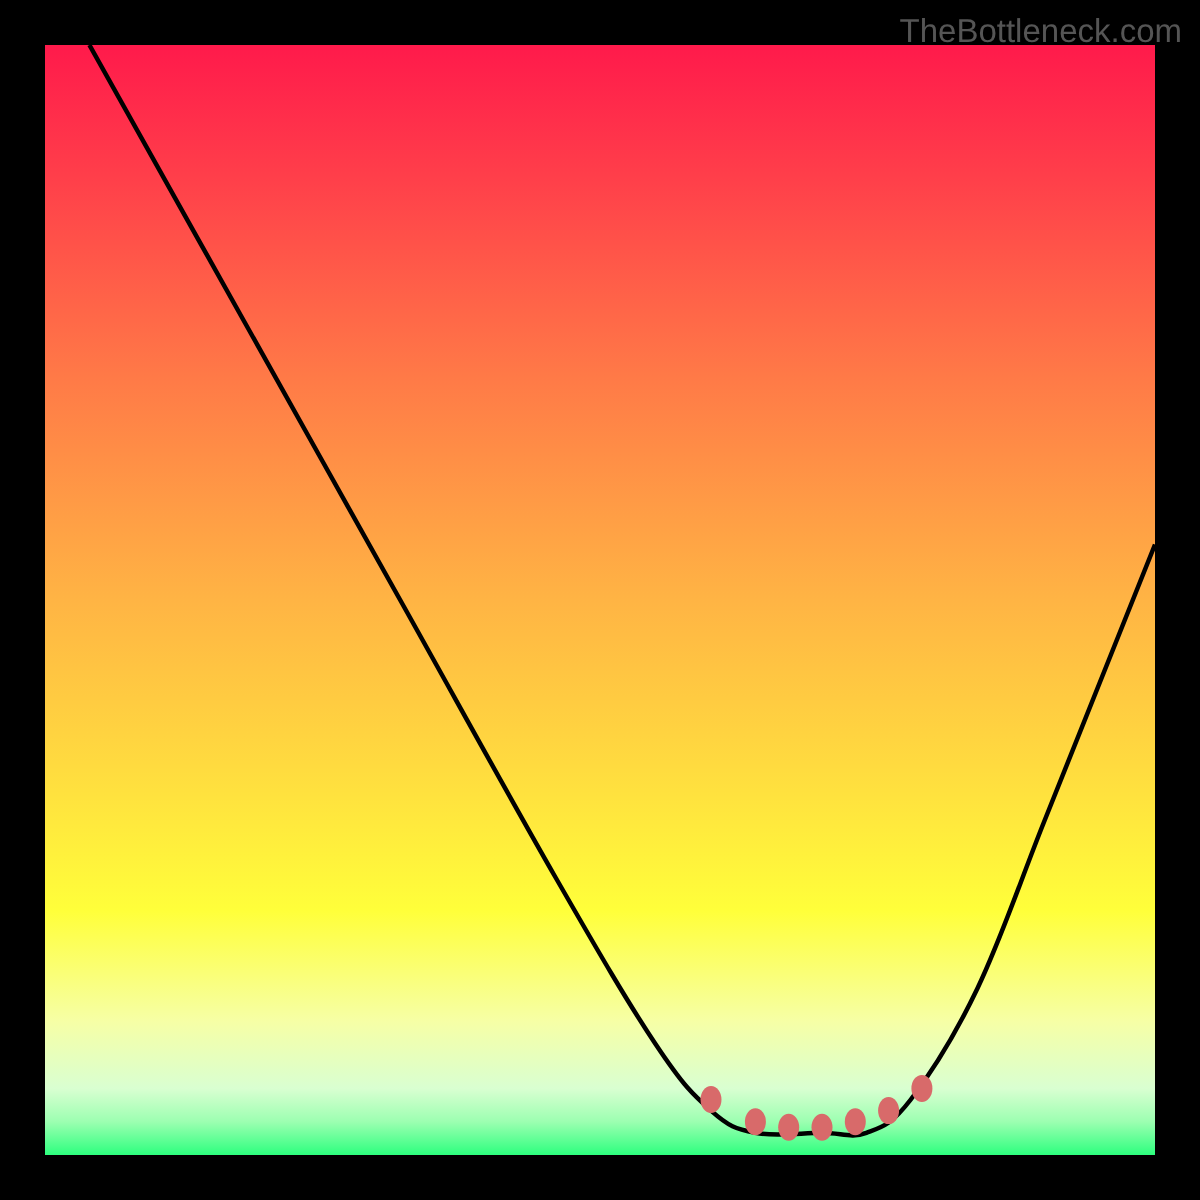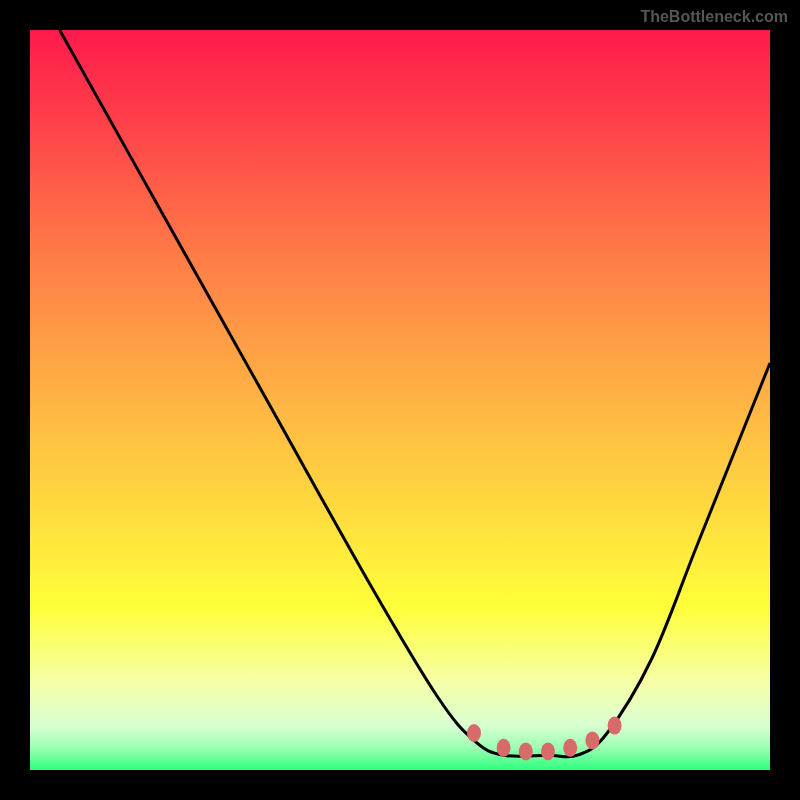--- a/index.html
+++ b/index.html
@@ -9,22 +9,22 @@
     height: 800px;
     background: #000;
     position: relative;
     font-family: Arial, sans-serif;
   }
   .watermark {
     position: absolute;
     top: 8px;
     right: 12px;
     color: #555;
-    font-size: 16px;
-    font-weight: 700;
+    font-size: 22px;
+    font-weight: 400;
     z-index: 10;
   }
   .plot-area {
     position: absolute;
     top: 30px;
     left: 30px;
     width: 740px;
     height: 740px;
     overflow: hidden;
   }

